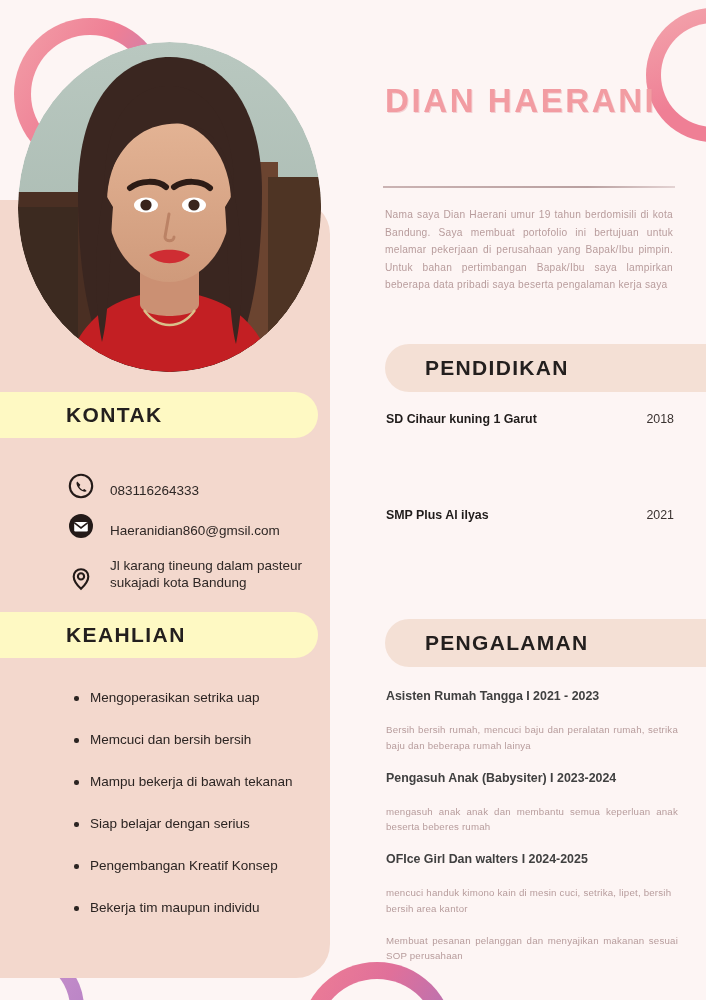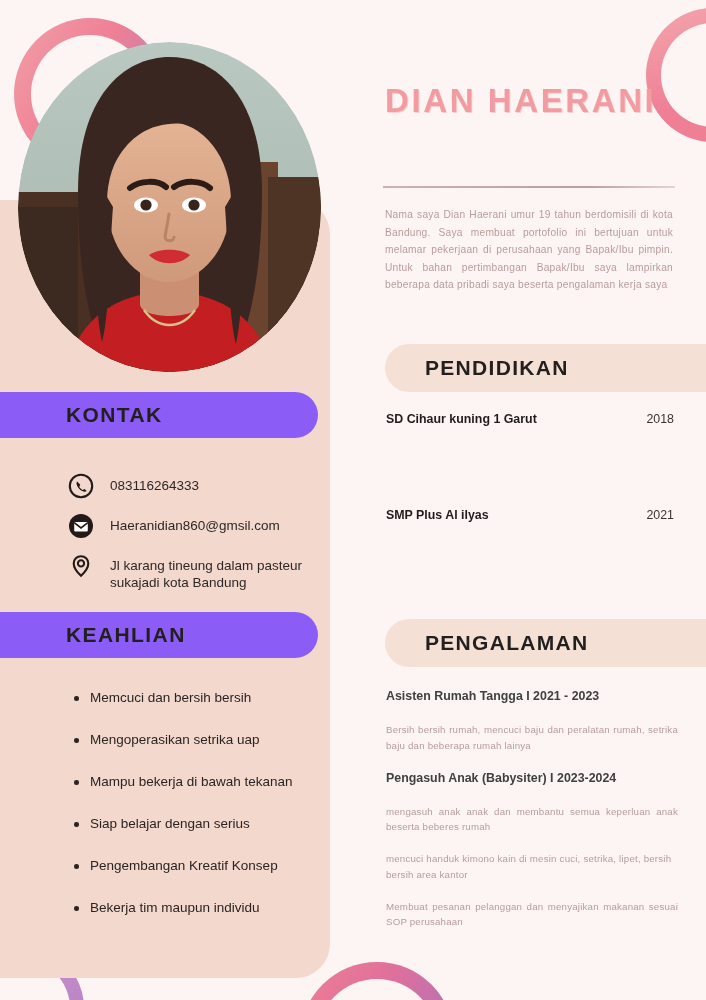--- a/index.html
+++ b/index.html
@@ -52,32 +52,32 @@
   .photo{
     position:absolute;left:18px;top:42px;width:303px;height:330px;
     border-radius:50%;
     overflow:hidden;
     box-shadow:0 0 0 0 rgba(0,0,0,0);
   }
   .photo svg{display:block;}
 
   .bar-left{
     position:absolute;left:0;width:318px;height:46px;
-    background:#8b5cf6;
+    background:#fef9c3;
     border-radius:0 24px 24px 0;
     display:flex;align-items:center;
   }
   .bar-left .bar-title{
     margin-left:66px;font-size:21px;font-weight:bold;color:#231f1e;letter-spacing:1.4px;
   }
   #kontak-bar{top:392px;}
   #keahlian-bar{top:612px;}
 
   .contact-list{position:absolute;left:68px;top:473px;width:250px;}
-  .contact-row{display:flex;align-items:flex-start;margin-bottom:14px;}
+  .contact-row{display:flex;align-items:flex-end;margin-bottom:14px;}
   .contact-icon{width:26px;height:26px;flex:0 0 26px;margin-right:16px;}
   .contact-text{font-size:13.5px;color:#2e2725;line-height:1.28;padding-top:4px;}
 
   .skills-list{position:absolute;left:74px;top:690px;width:250px;list-style:none;margin:0;padding:0;}
   .skills-list li{
     position:relative;font-size:13.5px;color:#2b2422;margin-bottom:27px;padding-left:16px;
   }
   .skills-list li:before{
     content:"";position:absolute;left:0;top:6px;width:4.5px;height:4.5px;border-radius:50%;background:#2b2422;
   }
@@ -218,22 +218,22 @@
       </span>
       <span class="contact-text">Jl karang tineung dalam pasteur sukajadi kota Bandung</span>
     </div>
   </div>
 
   <div class="bar-left" id="keahlian-bar">
     <span class="bar-title">KEAHLIAN</span>
   </div>
 
   <ul class="skills-list">
+    <li>Mengoperasikan setrika uap</li>
     <li>Memcuci dan bersih bersih</li>
-    <li>Mengoperasikan setrika uap</li>
     <li>Mampu bekerja di bawah tekanan</li>
     <li>Siap belajar dengan serius</li>
     <li>Pengembangan Kreatif Konsep</li>
     <li>Bekerja tim maupun individu</li>
   </ul>
 
   <div class="right-col">
 
     <div class="name">DIAN HAERANI</div>
     <div class="divider"></div>
@@ -261,19 +261,20 @@
     <div class="exp-list">
       <div class="exp-item">
         <div class="exp-title">Asisten Rumah Tangga I 2021 - 2023</div>
         <div class="exp-desc">Bersih bersih rumah, mencuci baju dan peralatan rumah, setrika baju dan beberapa rumah lainya</div>
       </div>
       <div class="exp-item">
         <div class="exp-title">Pengasuh Anak (Babysiter) I 2023-2024</div>
         <div class="exp-desc">mengasuh anak anak dan membantu semua keperluan anak beserta beberes rumah</div>
       </div>
       <div class="exp-item">
+        <div class="exp-title">OFIce Girl Dan walters I 2024-2025</div>
         <div class="exp-desc plain">mencuci handuk kimono kain di mesin cuci, setrika, lipet, bersih bersih area kantor</div>
         <div class="exp-desc">Membuat pesanan pelanggan dan menyajikan makanan sesuai SOP perusahaan</div>
       </div>
     </div>
 
   </div>
 </div>
 
 </body></html>

